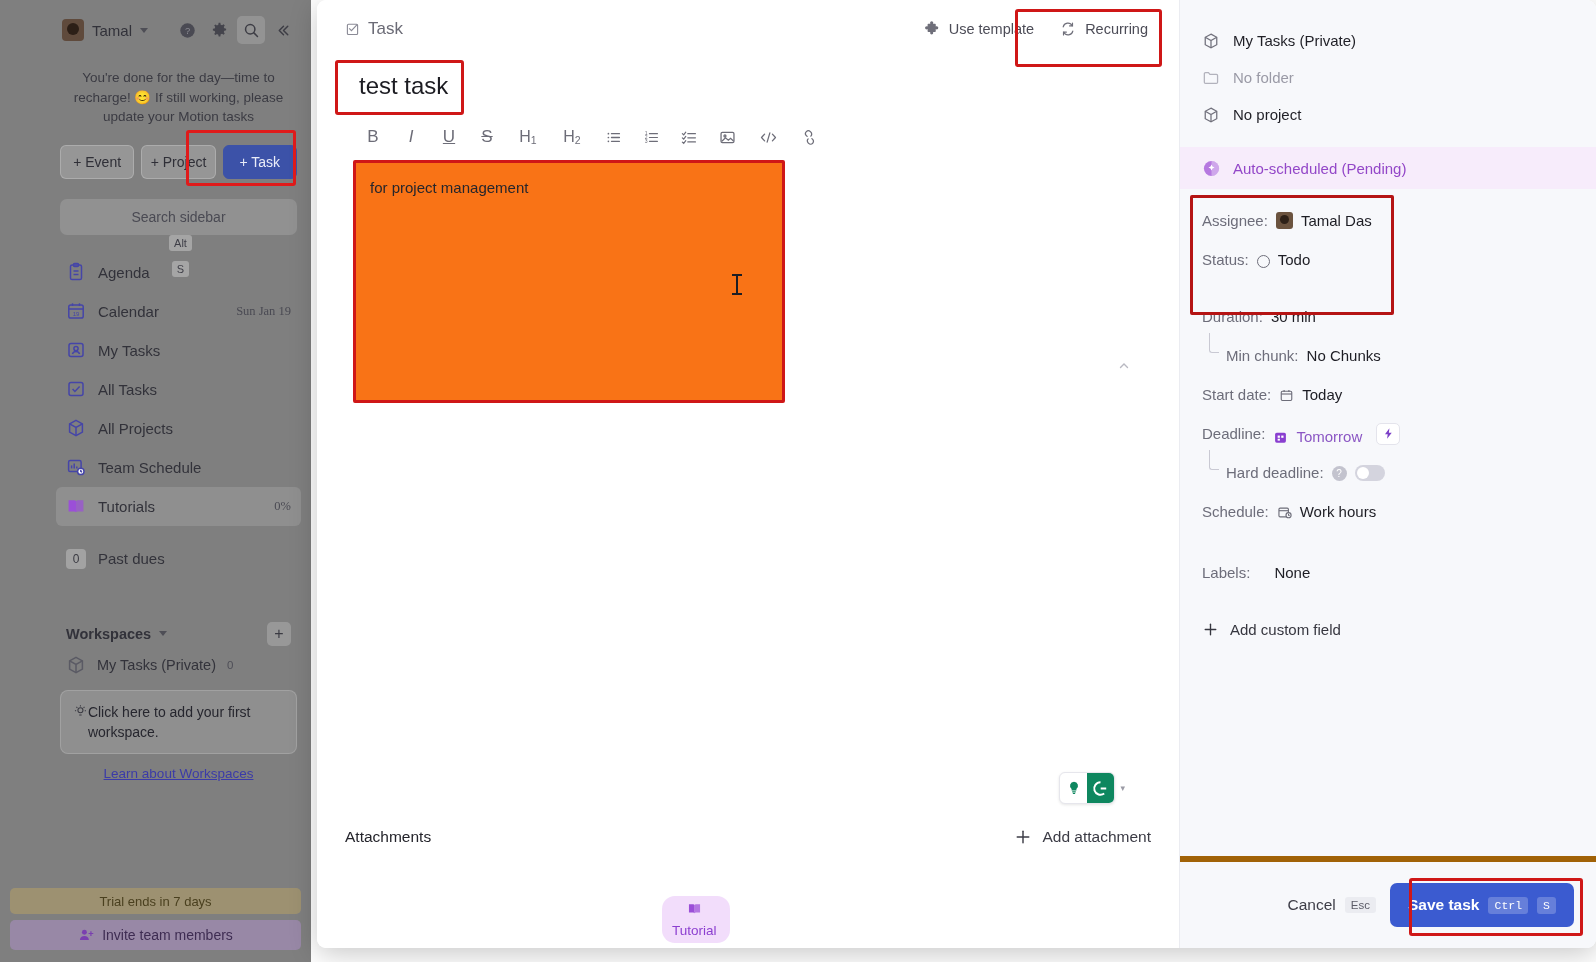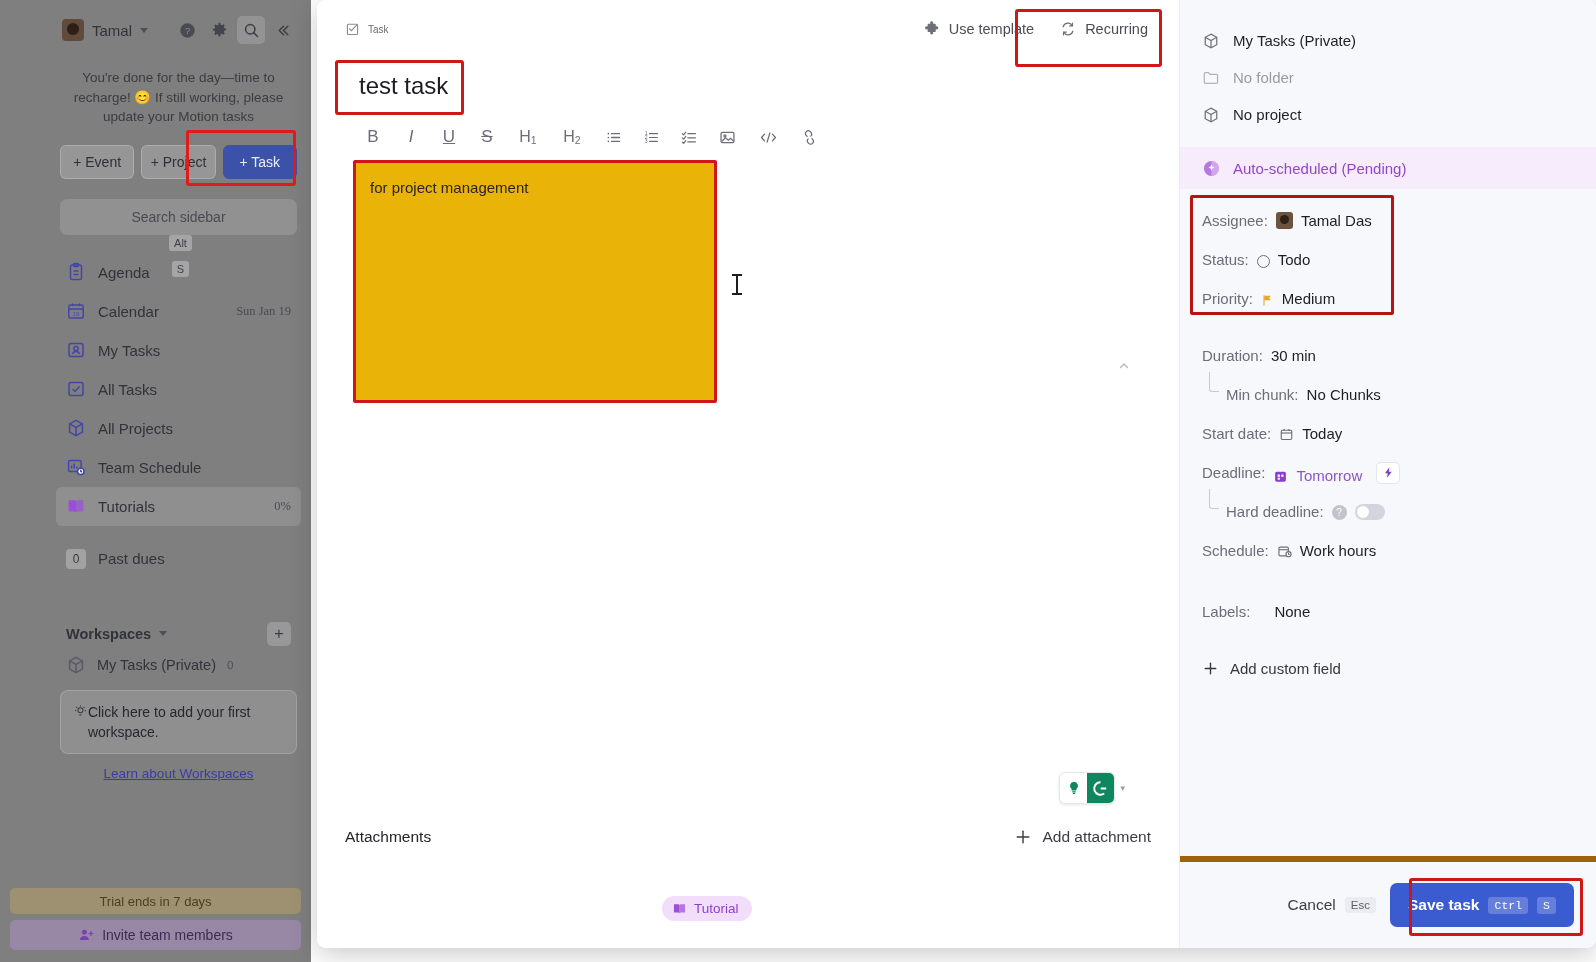--- a/index.html
+++ b/index.html
@@ -120,21 +120,21 @@
   .modal {
     position: absolute; left: 317px; top: 0; width: 1279px; height: 948px;
     background: #ffffff; border-radius: 9px;
     box-shadow: 0 6px 28px rgba(0,0,0,0.22);
     display: flex; overflow: hidden;
   }
   .modal-main { width: 862px; position: relative; background: #fff; padding: 0; }
   .mm-head {
     display: flex; align-items: center; height: 58px; padding: 0 18px 0 28px;
   }
-  .mm-type { display: flex; align-items: center; gap: 8px; font-size: 10px; color: #6b6b76; }
+  .mm-type { display: flex; align-items: center; gap: 8px; font-size: 17px; color: #6b6b76; }
   .mm-head-right { margin-left: auto; display: flex; align-items: center; gap: 0px; }
   .head-act {
     display: flex; align-items: center; gap: 9px; font-size: 14.5px; color: #4c4c57;
     padding: 7px 13px; border-radius: 6px;
   }
   .hl-recurring {
     position: absolute; right: 17px; top: 9px; width: 147px; height: 58px;
     border: 3px solid #cf1717; border-radius: 3px; pointer-events: none;
   }
 
@@ -154,22 +154,22 @@
   }
   .fmt-btn {
     width: 32px; height: 30px; display: flex; align-items: center; justify-content: center;
     border-radius: 5px; font-size: 16px; color: #6d6d78;
   }
   .fmt-btn.wide { width: 38px; }
   .fmt-sub { font-size: 10.5px; position: relative; top: 3px; }
 
   .desc-wrap { position: relative; padding: 0 28px; }
   .desc-box {
-    position: relative; margin-left: 8px; width: 364px; height: 243px;
-    border: 3px solid #cf1717; border-radius: 2px; background: #eab308;
+    position: relative; margin-left: 8px; width: 432px; height: 243px;
+    border: 3px solid #cf1717; border-radius: 2px; background: #f97316;
   }
   .desc-text { font-size: 15px; color: #26262c; padding: 16px 0 0 14px; }
   .desc-caret {
     position: absolute; left: 801px; top: 198px; width: 12px; height: 12px; color: #b9b9c2;
   }
   .text-cursor {
     position: absolute; left: 380px; top: 112px; width: 2px; height: 19px; background: #1d1d24;
   }
   .text-cursor::before, .text-cursor::after {
     content: ""; position: absolute; left: -4px; width: 10px; height: 2px; background: #1d1d24;
@@ -193,21 +193,21 @@
     position: absolute; left: 28px; right: 28px; top: 828px;
     display: flex; align-items: center;
   }
   .attach-label { font-size: 15.5px; color: #24242b; }
   .attach-add { margin-left: auto; display: flex; align-items: center; gap: 10px; font-size: 15.5px; color: #3b3b45; }
 
   .tutorial-chip {
     position: absolute; left: 345px; top: 896px;
     display: inline-flex; align-items: center; gap: 7px;
     background: #f2ddfb; color: #8c3fd0; border-radius: 13px;
-    padding: 5px 13px 5px 10px; font-size: 13.5px;
+    padding: 5px 13px 5px 10px; font-size: 13.5px; flex-direction: column;
   }
 
   
   .modal-side {
     width: 417px; background: #f7f8fb; border-left: 1px solid #ebecf1;
     position: relative;
   }
   .ms-top { padding: 22px 0 0 0; }
   .ms-row {
     display: flex; align-items: center; gap: 13px; padding: 0 22px; height: 37px;
@@ -655,30 +655,20 @@
           <span class="v">
               <span class="mini-avatar"></span>
               <span>Tamal Das</span>
             </span>
         </div>
         <div class="fld">
           <span class="k">Status:</span>
           <span class="v">
               <span class="circle-ico"></span>
               <span>Todo</span>
-            </span>
-        </div>
-        <div class="fld">
-          <span class="k">Priority:</span>
-          <span class="v">
-              <svg class="flag-ico" viewBox="0 0 20 20">
-                <path d="M5 2.6h10l-2.4 3.6L15 9.8H5z" fill="#f0a42a"></path>
-                <rect x="3.8" y="2.2" width="1.6" height="15.4" fill="#f0a42a"></rect>
-              </svg>
-              <span>Medium</span>
             </span>
         </div>
 
         <div class="fld" style="margin-top:18px;">
           <span class="k">Duration:</span>
           <span class="v">30 min</span>
         </div>
         <div class="fld sub">
           <span class="k">Min chunk:</span>
           <span class="v">No Chunks</span>

